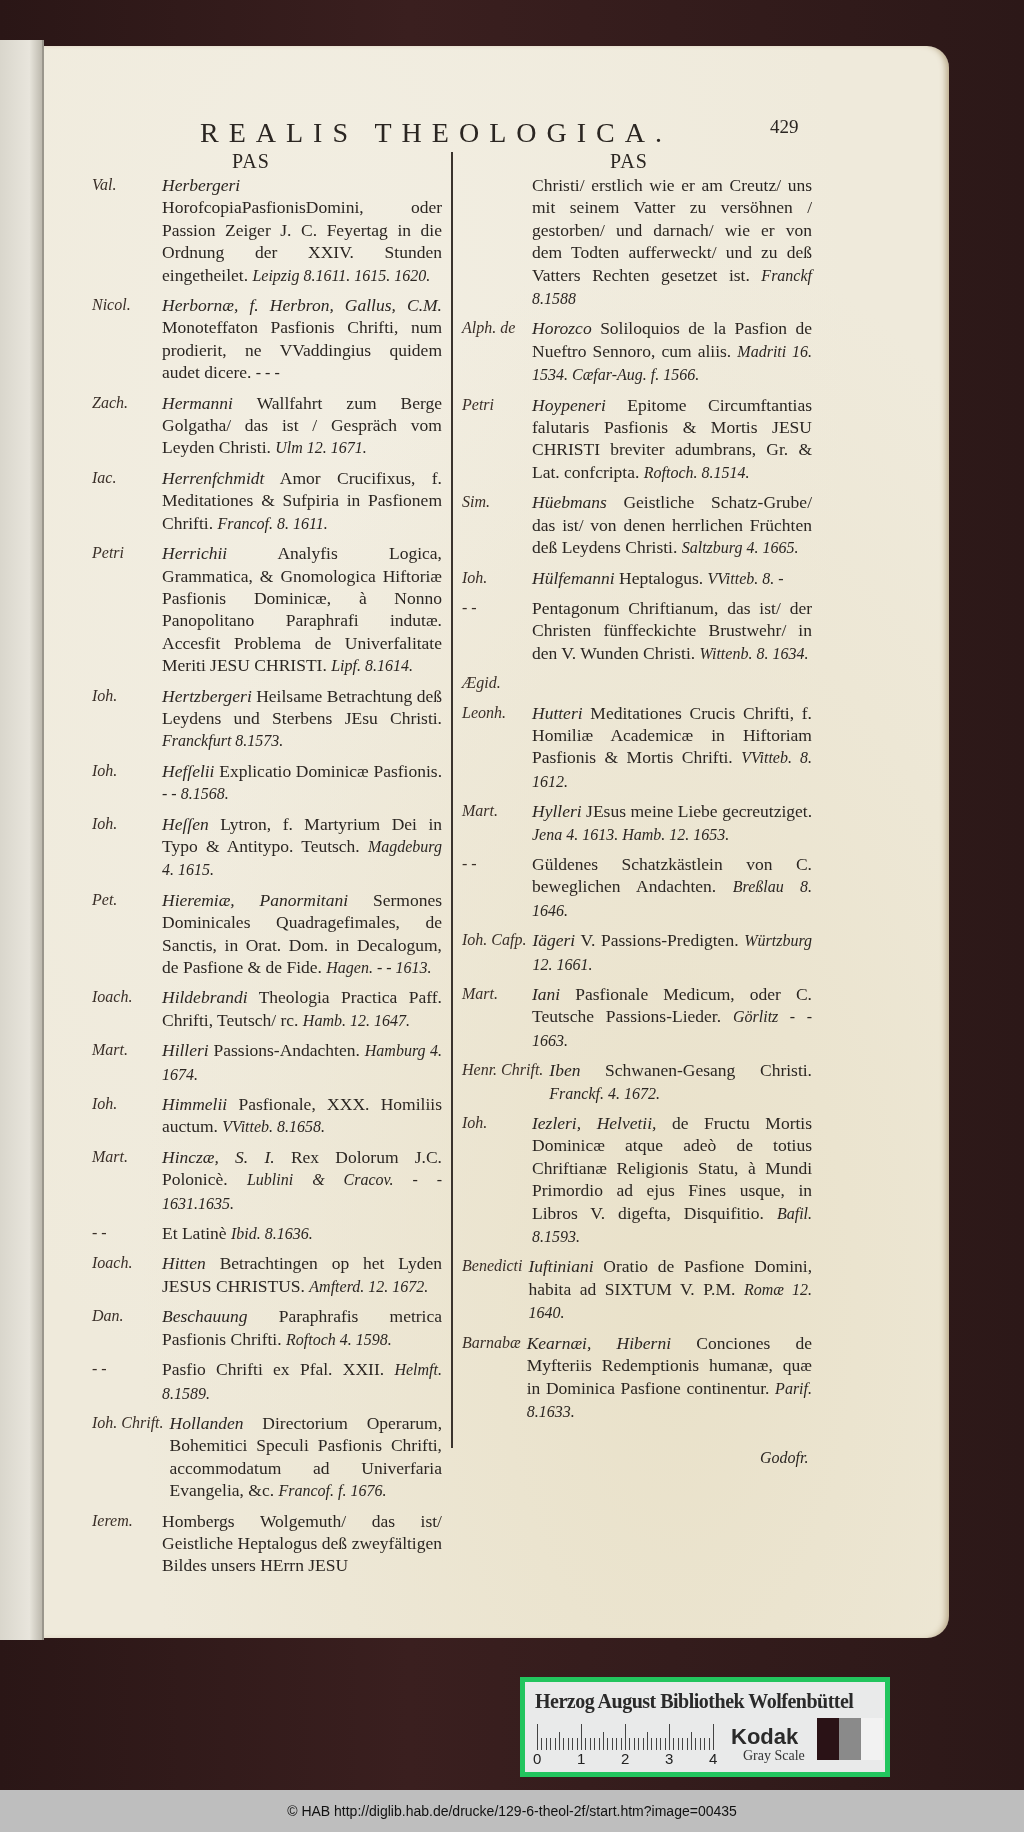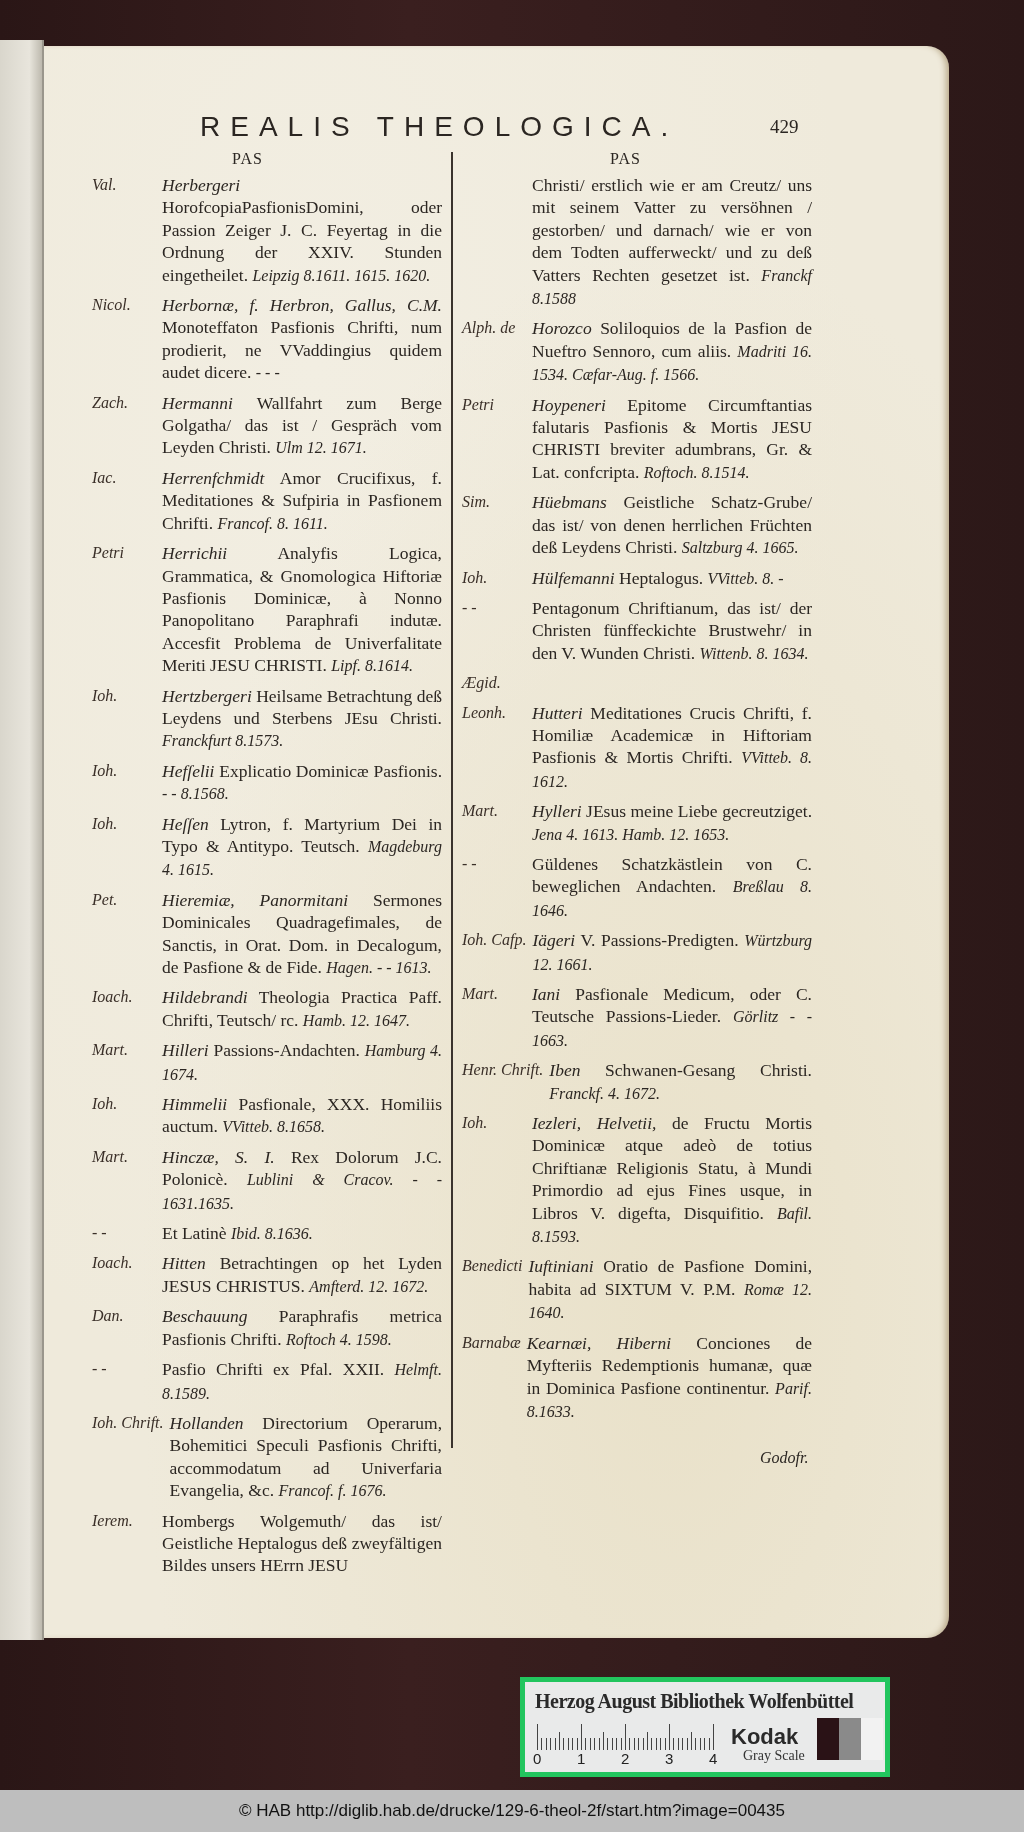--- a/index.html
+++ b/index.html
@@ -19,29 +19,29 @@
   }
   .page {
     position: absolute; left: 44px; top: 46px; width: 905px; height: 1592px;
     background: #efeadb;
     background-image: radial-gradient(ellipse at 70% 80%, #e9e1c9 0%, rgba(239,234,219,0) 60%),
                       radial-gradient(ellipse at 30% 20%, #f2eee2 0%, rgba(239,234,219,0) 60%);
     border-top-right-radius: 22px; border-bottom-right-radius: 22px;
     box-shadow: inset -6px 0 6px -3px #b9a98a;
   }
   .running-head {
-    position: absolute; left: 200px; top: 111px; width: 480px;
-    font-family: Liberation Sans, sans-serif; font-size: 28px; letter-spacing: 10px; color: #2b2622;
+    position: absolute; left: 200px; top: 117px; width: 480px;
+    font-family: Liberation Serif, serif; font-size: 28px; letter-spacing: 10px; color: #2b2622;
   }
   .page-number {
     position: absolute; left: 770px; top: 116px; font-family: "Liberation Serif", serif;
     font-size: 19px; color: #2b2622;
   }
   .col-head {
-    position: absolute; top: 150px; font-family: "Liberation Serif", serif; font-size: 16px;
+    position: absolute; top: 150px; font-family: "Liberation Serif", serif; font-size: 20px;
     letter-spacing: 1px; color: #2b2622;
   }
   .col-divider {
     position: absolute; left: 451px; top: 152px; width: 2px; height: 1296px; background: #3a332d;
   }
   .column { position: absolute; top: 174px; }
   .col-left { left: 92px; width: 350px; }
   .col-right { left: 462px; width: 350px; }
   .entry {
     display: flex; margin-bottom: 7px; color: #2b2622;
@@ -76,21 +76,21 @@
     position: absolute; left: 206px; top: 42px; font-family: "Liberation Sans", sans-serif;
     font-weight: bold; font-size: 22px; color: #2a2a2a;
   }
   .grayscale-label {
     position: absolute; left: 218px; top: 66px; font-family: Liberation Serif, serif;
     font-size: 14px; color: #333;
   }
   .swatch { position: absolute; top: 36px; width: 22px; height: 42px; }
   .footer {
     position: absolute; left: 0; top: 1790px; width: 1024px; height: 42px; background: #bebebe;
-    text-align: center; font-family: "Liberation Sans", sans-serif; font-size: 17px; line-height: 42px;
+    text-align: center; font-family: "Liberation Sans", sans-serif; font-size: 14px; line-height: 42px;
     color: #111;
   }
 </style>
 </head>
 <body>
 
 <div class="backdrop"></div>
 <div class="prev-page"></div>
 
 <div class="page"></div>

